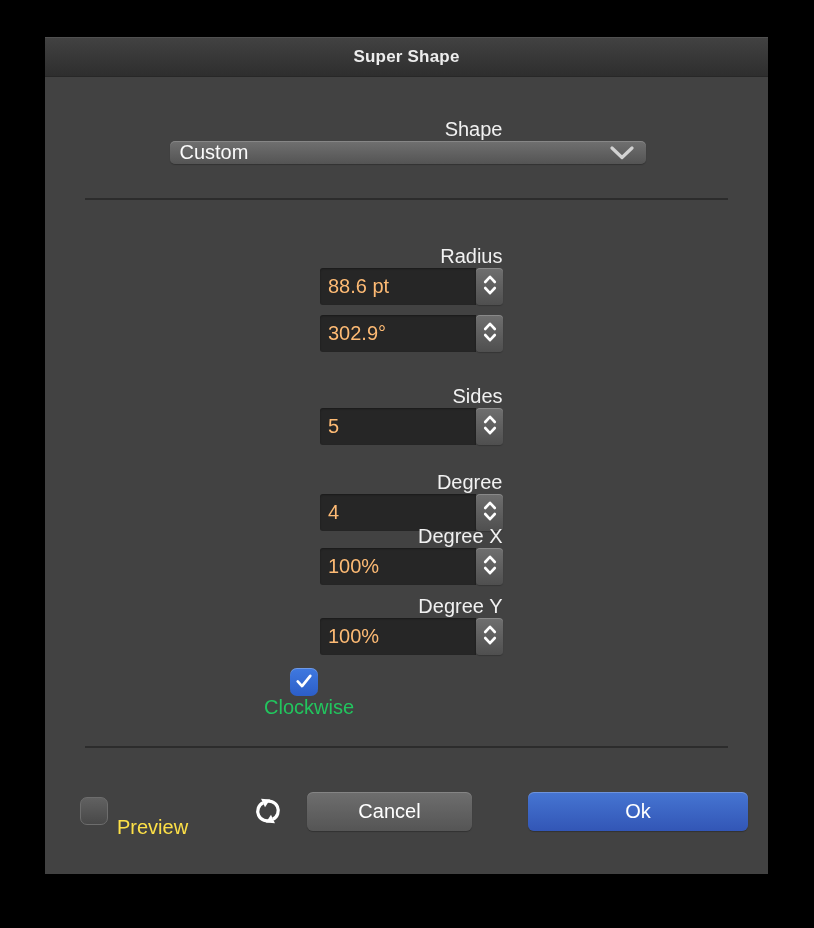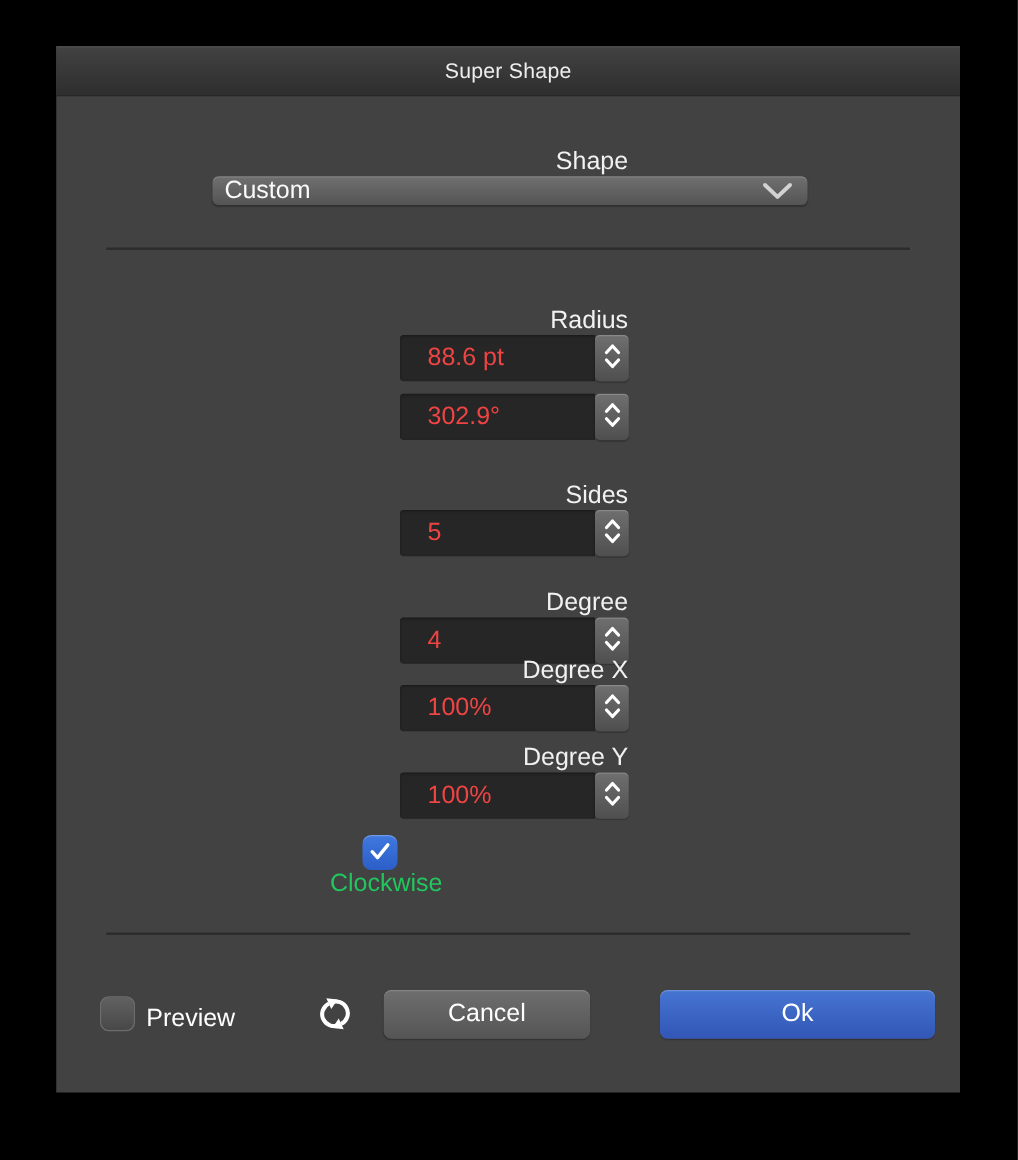--- a/index.html
+++ b/index.html
@@ -14,21 +14,21 @@
     position:absolute; left:45px; top:37px; width:723px; height:837px;
     background:#424242;
   }
   .titlebar {
     position:absolute; left:0; top:0; right:0; height:40px;
     background:linear-gradient(#424242,#2e2e2e);
     border-bottom:1px solid #272727;
     box-shadow:inset 0 1px 0 rgba(255,255,255,0.08);
     display:flex; align-items:center; justify-content:center;
   }
-  .title { color:#ededed; font-size:17px; font-weight:normal; letter-spacing:.2px; }
+  .title { color:#ededed; font-size:17px; font-weight:bold; letter-spacing:.2px; }
 
   .row { position:absolute; left:0; right:0; display:flex; align-items:center;flex-direction:column; }
   .label-col {
     width:192px; text-align:right; color:#f1f1f1; font-size:20px; flex:none;
   }
 
   
   .shape-row { top:81px; height:36px; }
   .select {
     margin-left:2px; width:476px; height:36px; border-radius:5px;
@@ -41,22 +41,22 @@
   .select .chev { position:absolute; right:12px; top:50%; transform:translateY(-50%); display:flex; }
 
   .divider { position:absolute; left:40px; width:643px; height:2px; background:#2c2c2c; }
 
   
   .field-row { height:37px; }
   .field-wrap { margin-left:10px; display:flex; align-items:stretch; }
   .textbox {
     width:156px; height:37px; background:#262626;
     border-radius:3px 0 0 3px;
-    color:#ef4444; font-size:20px;
-    display:flex; align-items:center; padding-left:22px;
+    color:#fdba74; font-size:20px;
+    display:flex; align-items:center; padding-left:8px;
     box-shadow:inset 0 1px 2px rgba(0,0,0,0.35);
   }
   .stepper {
     width:27px; height:37px; border-radius:4px;
     background:linear-gradient(#6f6f6f,#4f4f4f);
     box-shadow:inset 0 1px 0 rgba(255,255,255,0.18), 0 1px 1px rgba(0,0,0,0.2);
     display:flex; align-items:center; justify-content:center;
     border:none; padding:0; cursor:default;
   }
 
@@ -73,21 +73,21 @@
   .checkbox.unchecked {
     background:linear-gradient(#616161,#484848);
     border:1px solid #6d6d6d;
   }
   .clockwise-row { top:631px; left:208px; right:auto; height:28px; }
   .check-label { margin-left:11px; color:#22c55e; font-size:20px; }
 
   
   .footer-row { position:absolute; top:755px; left:0; right:0; height:39px; }
   .preview-box { position:absolute; left:35px; top:5px; }
-  .preview-label { position:absolute; left:72px; top:4px; height:39px; display:flex; align-items:center; color:#ffffff; font-size:20px; }
+  .preview-label { position:absolute; left:72px; top:16px; height:39px; display:flex; align-items:center; color:#fde047; font-size:20px; }
   .refresh-btn {
     position:absolute; left:205px; top:2px; width:36px; height:36px;
     background:none; border:none; padding:0; cursor:default;
     display:flex; align-items:center; justify-content:center;
   }
   .btn {
     position:absolute; top:0; height:39px; border:none; border-radius:6px;
     color:#fff; font-size:20px; font-family:inherit;
     display:flex; align-items:center; justify-content:center; cursor:default;
   }

